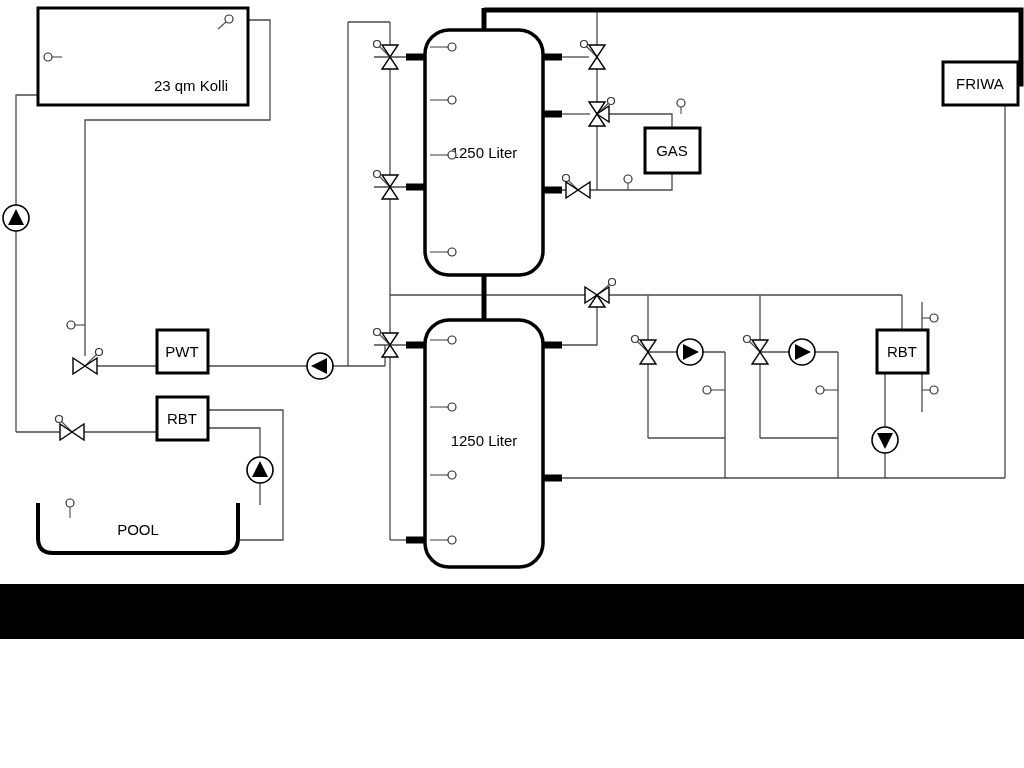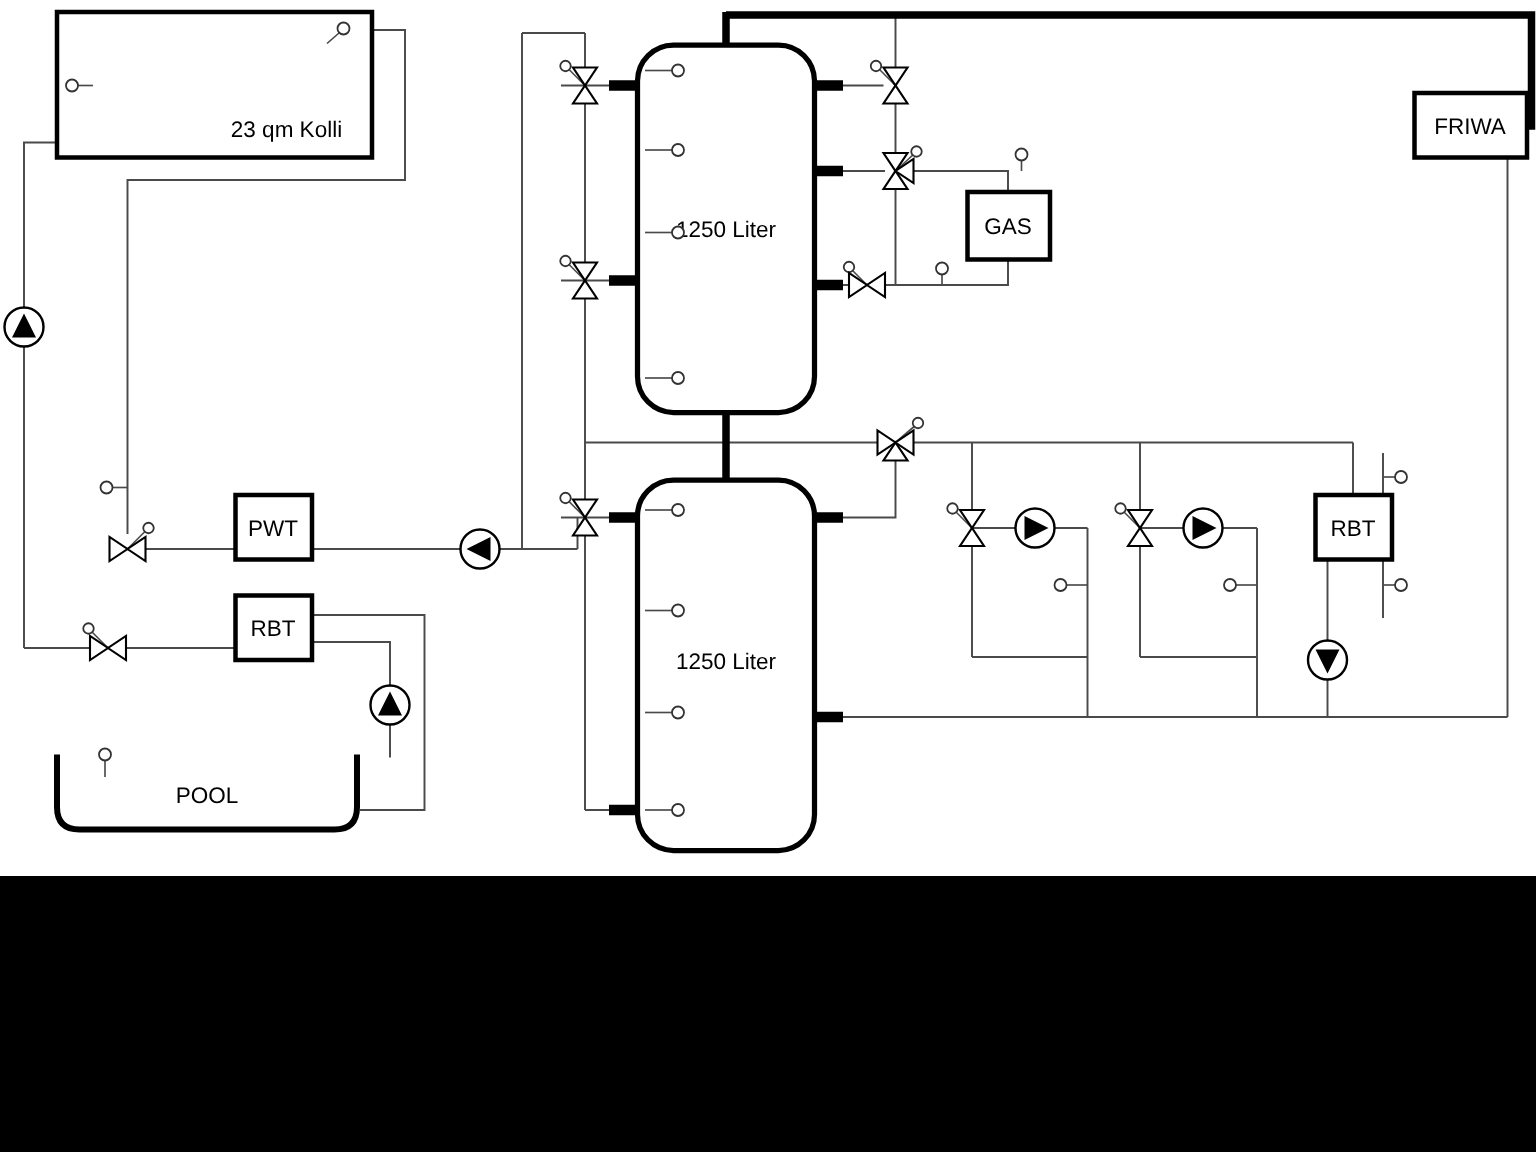--- a/index.html
+++ b/index.html
@@ -1,16 +1,16 @@
 <!DOCTYPE html>
 <html><head>
 <meta charset="utf-8">
 <style>
   html,body{margin:0;padding:0;background:#fff;}
-  .stage{position:relative;width:1024px;height:768px;background:#4d7c0f;overflow:hidden;text-align:center;}
+  .stage{position:relative;width:1024px;height:639px;background:#4d7c0f;overflow:hidden;text-align:center;}
   svg{display:block;}
   .pipe{stroke:#4a4a4a;stroke-width:1.3;fill:none;}
   .thick{stroke:#000;stroke-width:5;fill:none;}
   .stub{stroke:#000;stroke-width:7;fill:none;}
   .box{fill:#fff;stroke:#000;stroke-width:3;}
   .tank{fill:#fff;stroke:#000;stroke-width:3.5;}
   .pool{fill:none;stroke:#000;stroke-width:4;}
   .valve{fill:#fff;stroke:#000;stroke-width:1.4;}
   .pumpc{fill:#fff;stroke:#000;stroke-width:1.6;}
   .pumpt{fill:#000;stroke:none;}

